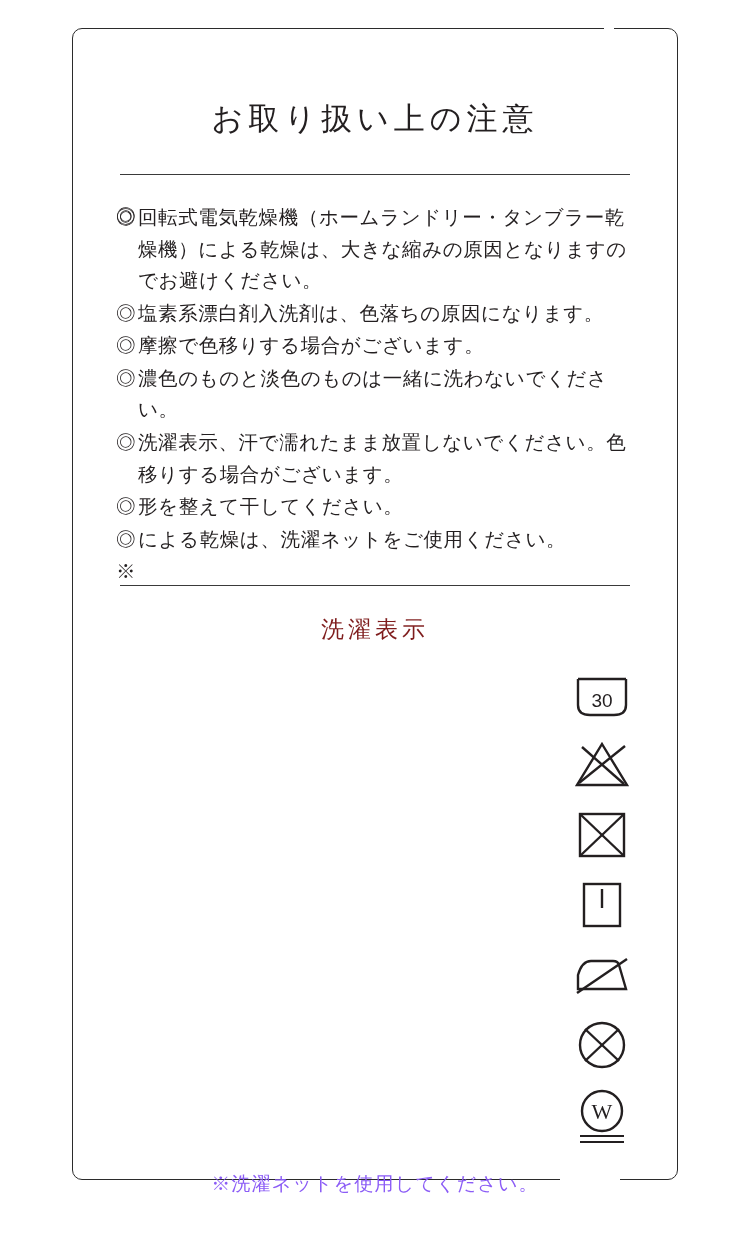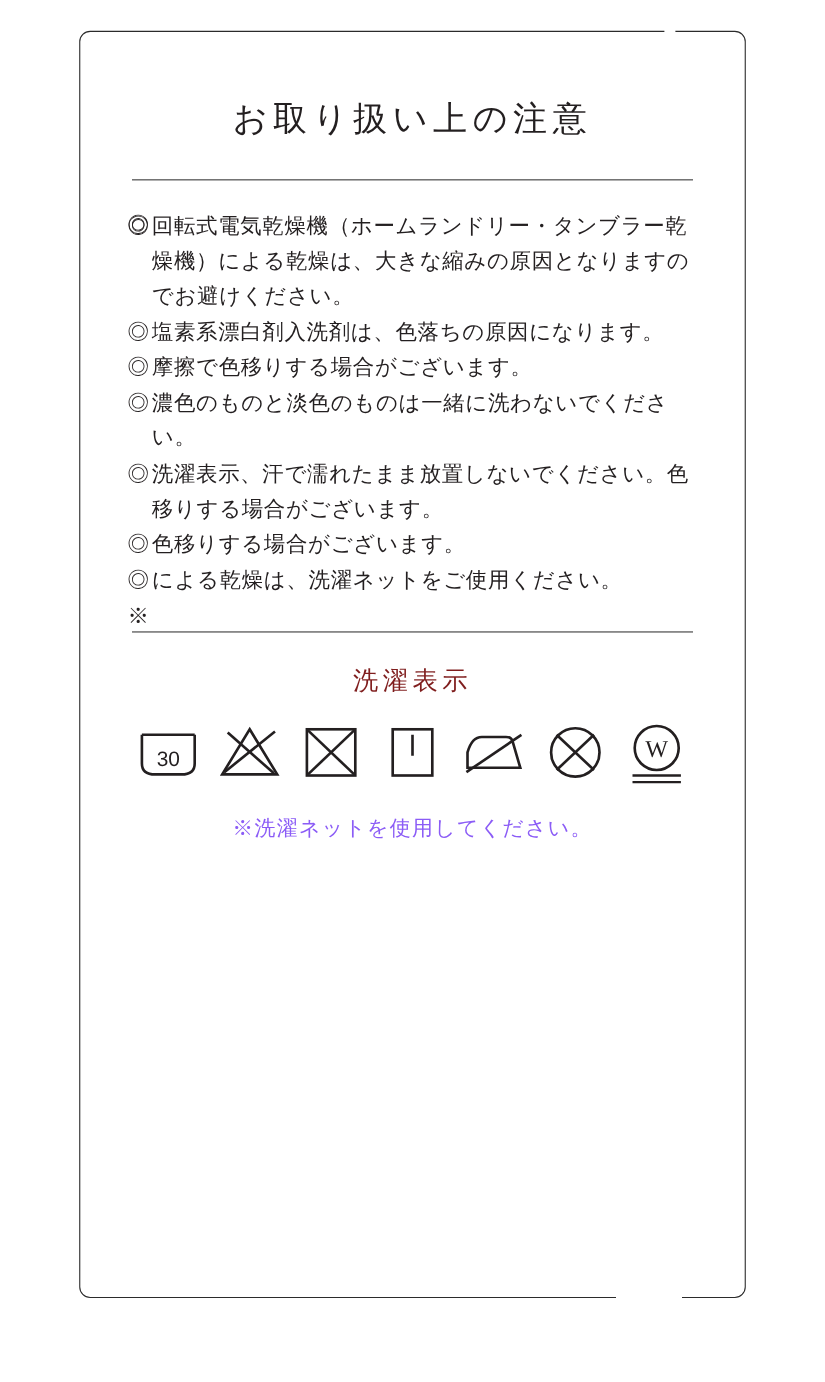--- a/index.html
+++ b/index.html
@@ -57,21 +57,21 @@
     height: 10px;
   }
 
   .content {
     position: absolute;
     left: 72px;
     top: 28px;
     width: 606px;
     height: 1152px;
     box-sizing: border-box;
-    padding: 7px 44px;
+    padding: 18px 44px;
   }
 
   .title {
     margin: 0;
     padding-top: 52px;
     text-align: center;
     font-size: 31px;
     font-weight: 400;
     letter-spacing: 5px;
     color: #231f20;
@@ -121,24 +121,24 @@
   .wash-title {
     text-align: center;
     font-size: 23px;
     letter-spacing: 4px;
     margin-top: 28px;
     color: #7f1d1d;
   }
 
   .symbols {
     display: flex;
-    justify-content: center;
     align-items: flex-end;
     gap: 10px;
     margin-top: 20px;
+    flex-direction: column;
   }
   .symbol {
     width: 64px;
     height: 60px;
     display: block;
   }
 
   .wash-note {
     text-align: center;
     font-size: 19px;
@@ -182,21 +182,21 @@
       <li class="note">
         <span class="marker">◎</span>
         <span>濃色のものと淡色のものは一緒に洗わないでください。</span>
       </li>
       <li class="note">
         <span class="marker">◎</span>
         <span>洗濯表示、汗で濡れたまま放置しないでください。色移りする場合がございます。</span>
       </li>
       <li class="note">
         <span class="marker">◎</span>
-        <span>色移りする場合がございます。</span>
+        <span>形を整えて干してください。</span>
       </li>
       <li class="note">
         <span class="marker">◎</span>
         <span>による乾燥は、洗濯ネットをご使用ください。</span>
       </li>
       <li class="note tight justified">
         <span class="marker">※</span>
       </li>
     </ul>
 

